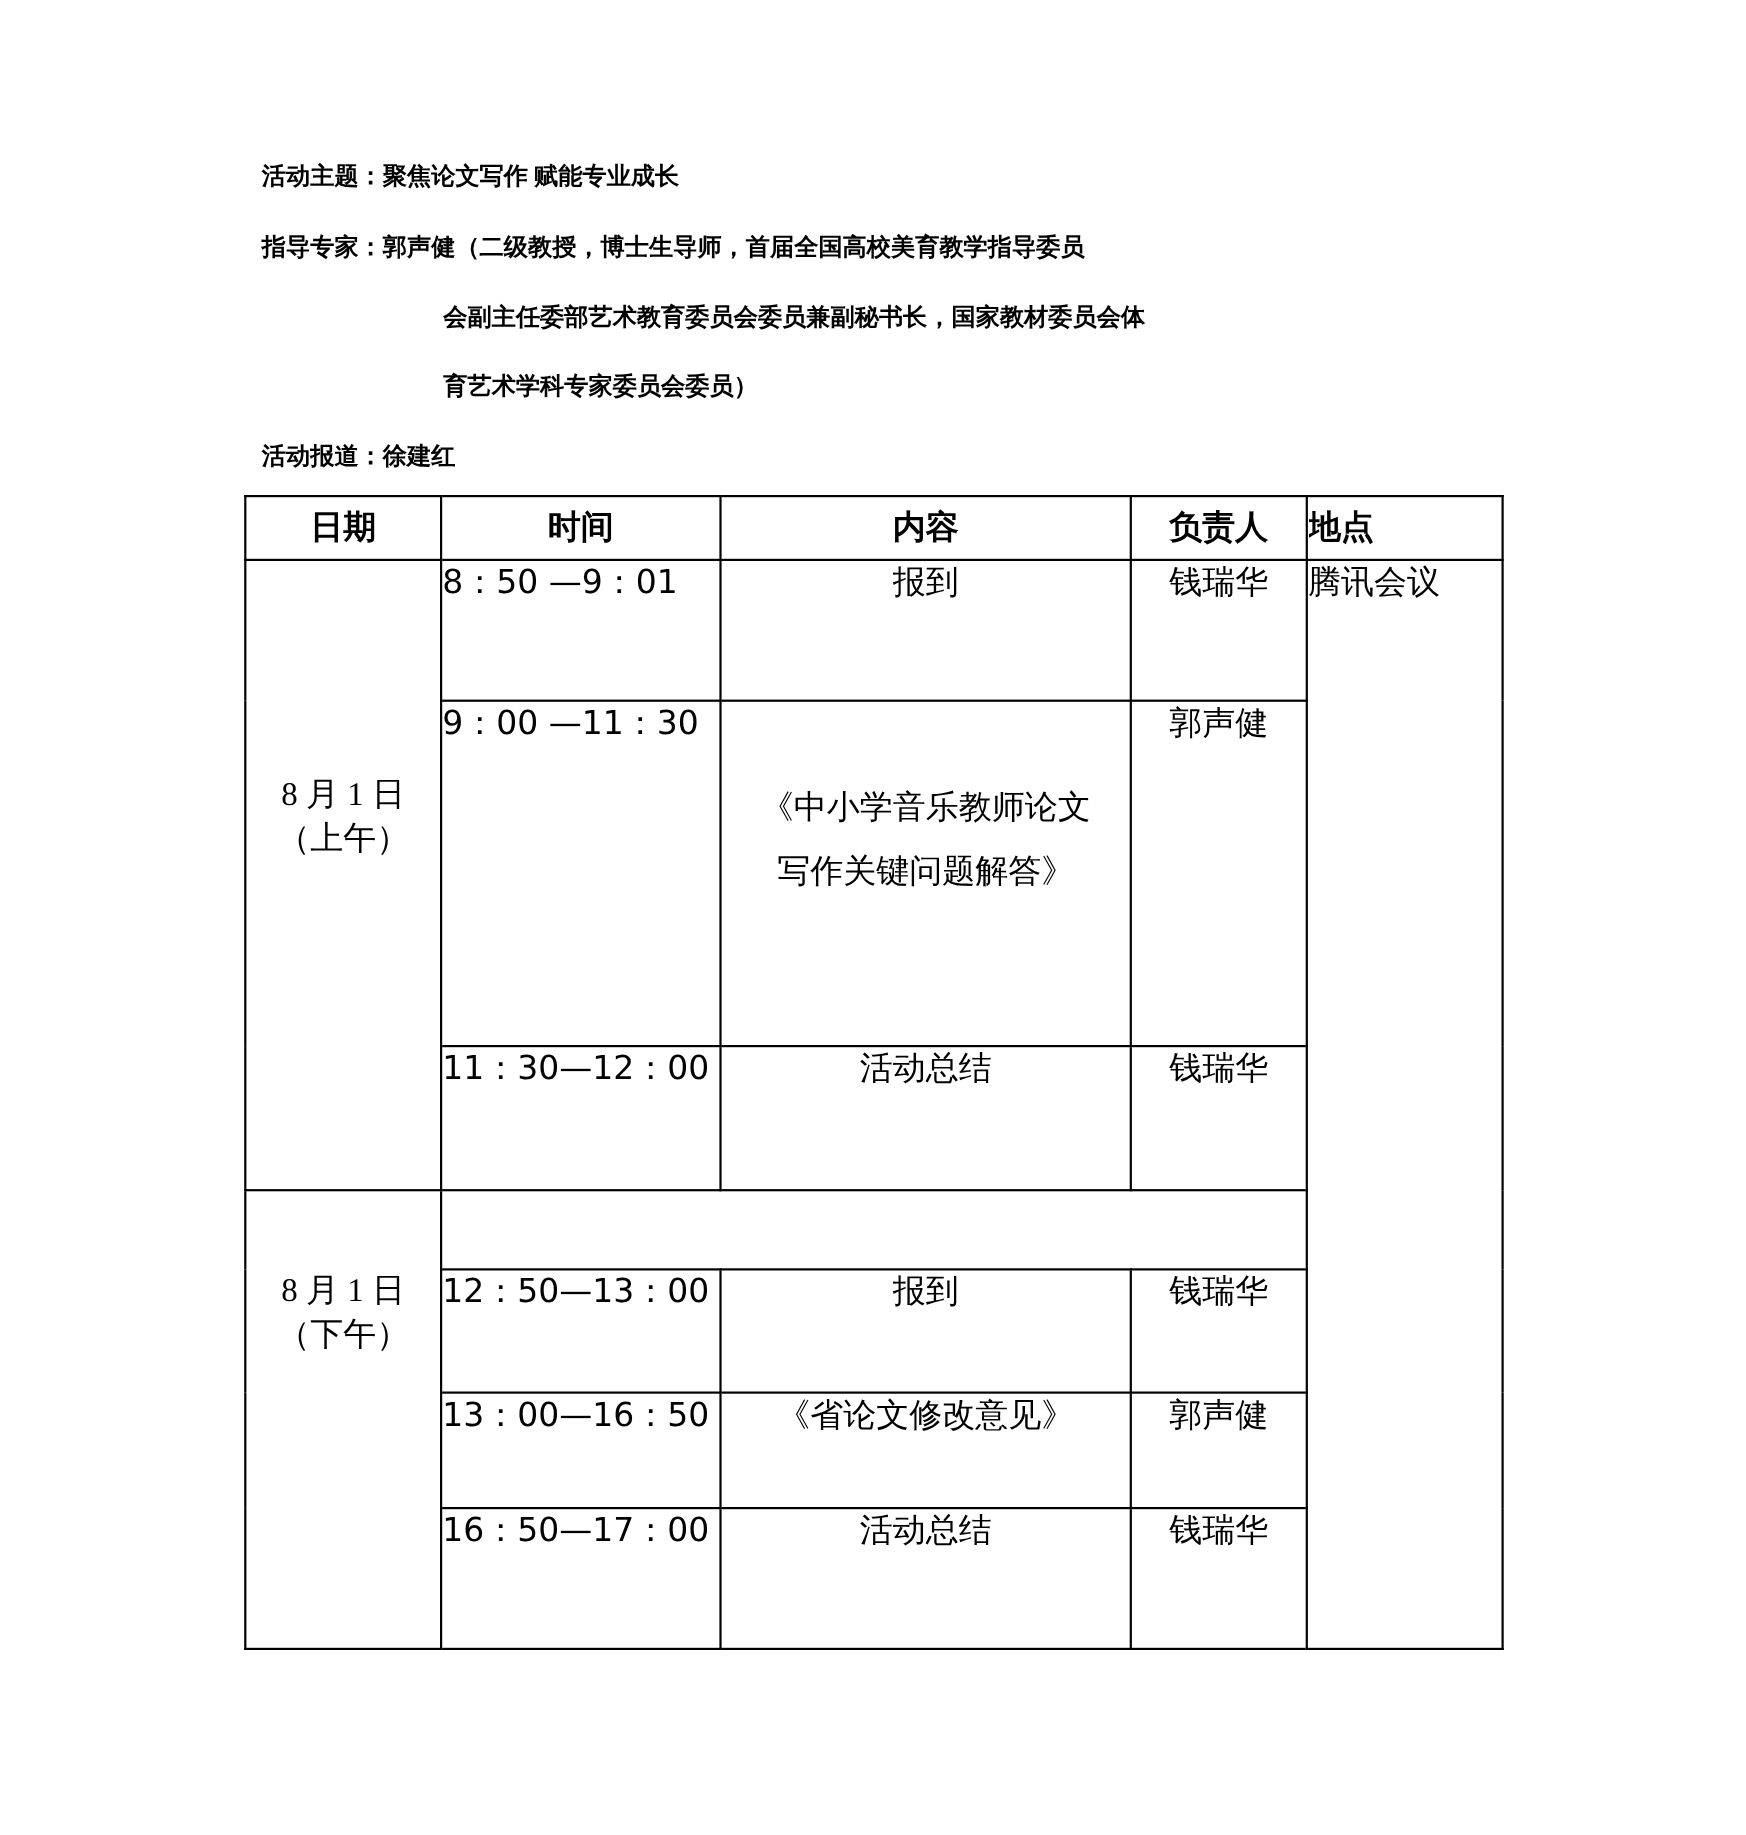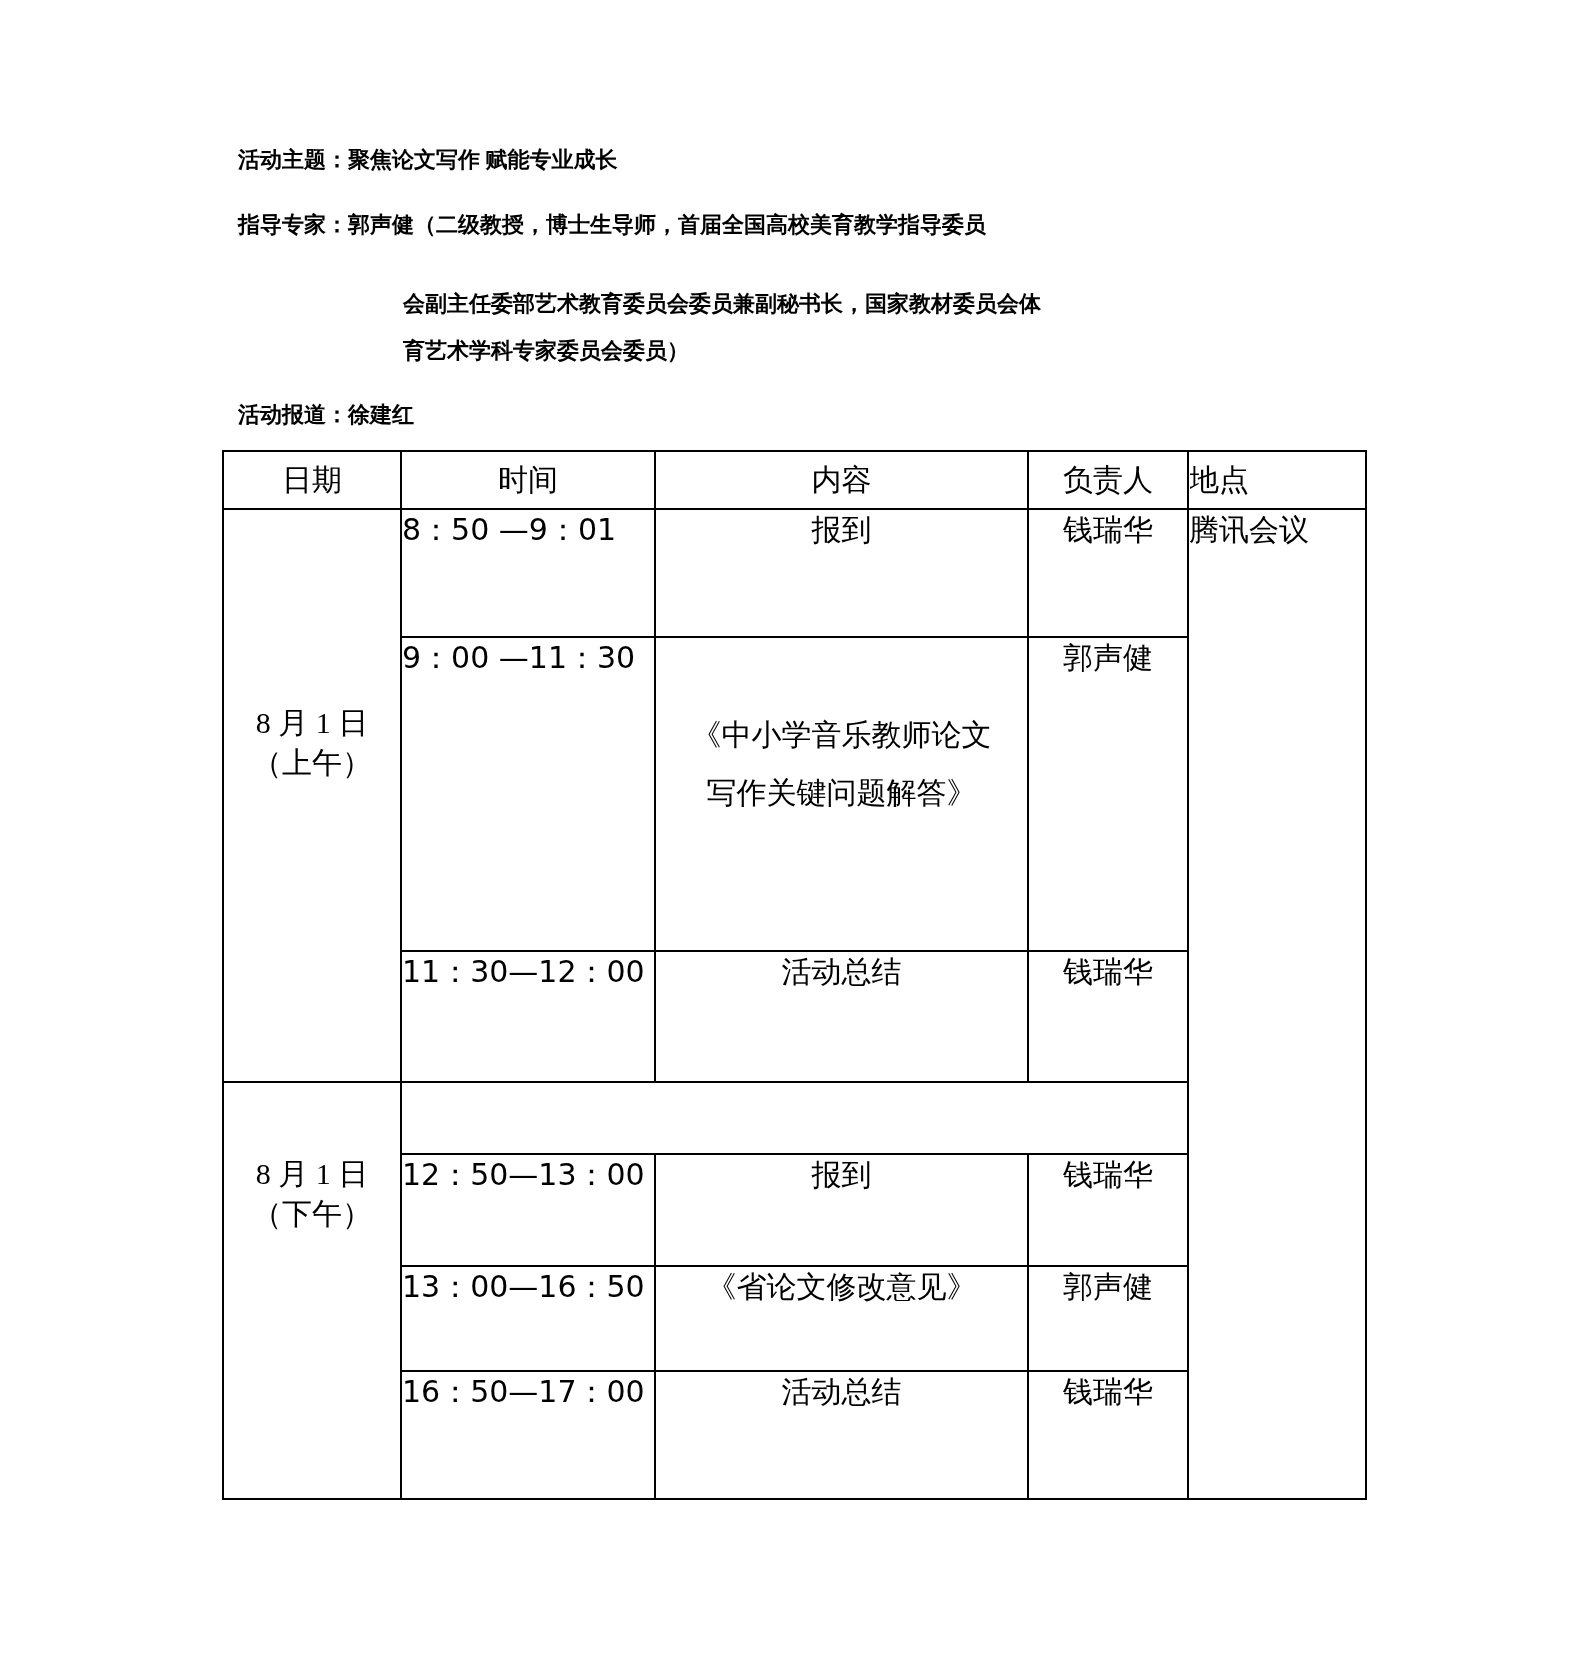--- a/index.html
+++ b/index.html
@@ -20,21 +20,21 @@
   .intro-line {
     position: absolute;
     white-space: pre;
     font-size: 22px;
     font-weight: bold;
     line-height: 42px;
     color: #000000;
   }
   .il-0 { top: 139px; left: 238px; }
   .il-1 { top: 204px; left: 238px; }
-  .il-2 { top: 283px; left: 403px; }
+  .il-2 { top: 267px; left: 403px; }
   .il-3 { top: 330px; left: 403px; }
   .il-4 { top: 394px; left: 238px; }
 
   
   table.sched {
     position: absolute;
     left: 222px;
     top: 450px;
     width: 1143px;
     border-collapse: collapse;
@@ -46,21 +46,21 @@
     vertical-align: top;
     font-size: 30px;
     line-height: 40px;
     font-weight: normal;
     color: #000000;
     overflow: hidden;
   }
   tr.hdr th {
     vertical-align: middle;
     text-align: center;
-    font-weight: normal;
+    font-weight: bold;
     border-radius: 22px;
   }
   tr.hdr th.loc-h {
     text-align: left;
     padding-left: 0;
   }
   td.time {
     text-align: left;
     padding-left: 12px;
     font-family: "DejaVu Sans", "Liberation Sans", sans-serif;

